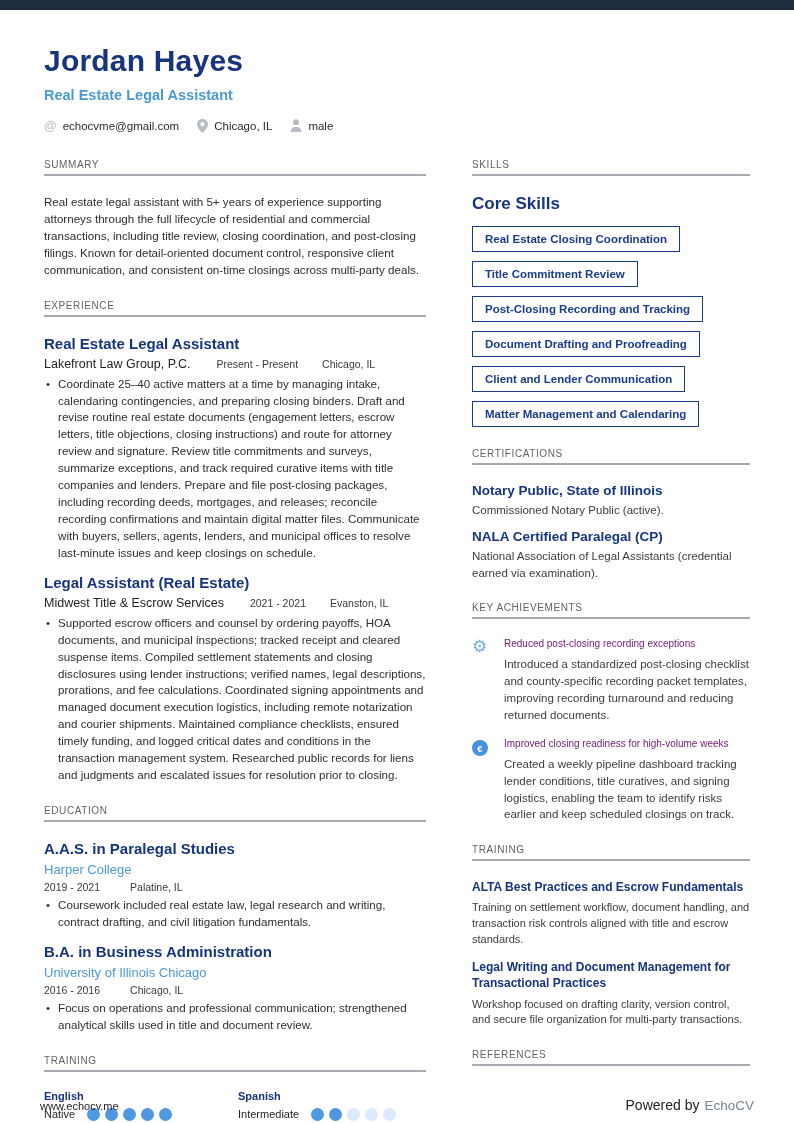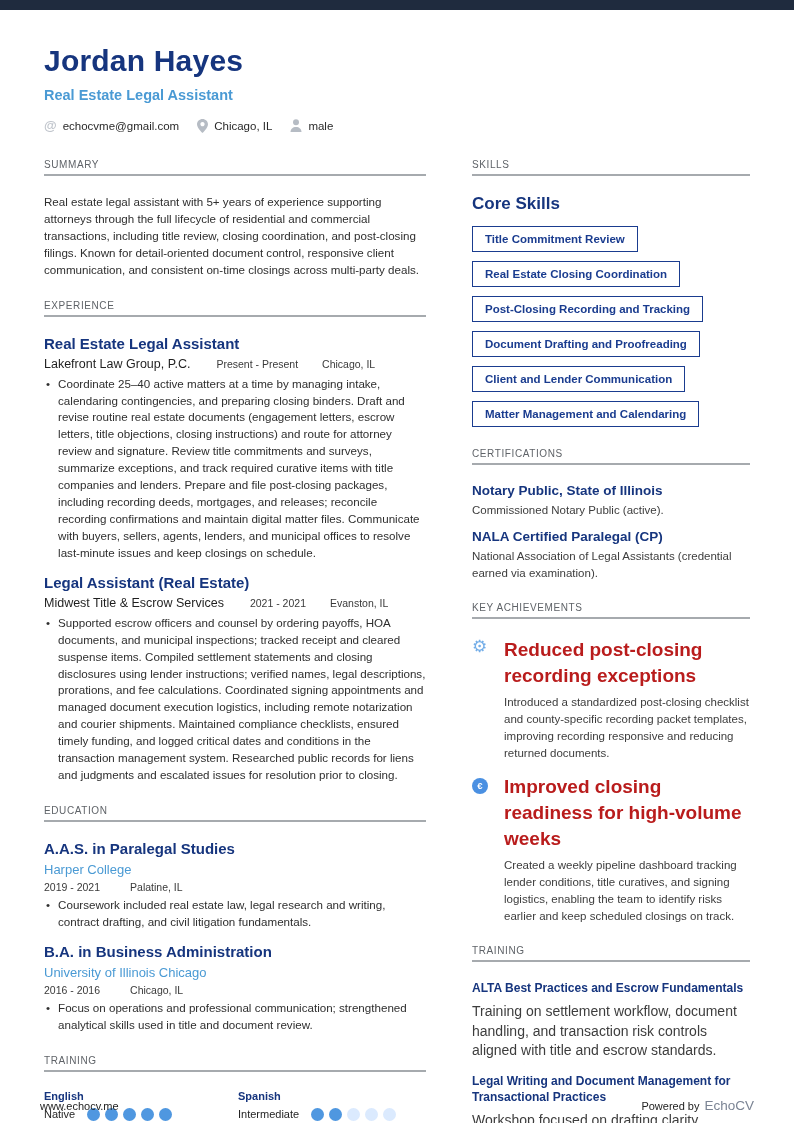--- a/index.html
+++ b/index.html
@@ -78,35 +78,35 @@
 
   .ach { display: flex; margin-bottom: 13px; }
   .ach-icon-col { width: 32px; flex: none; padding-top: 1px; }
   .gear-glyph { font-size: 17px; color: #74aee8; line-height: 1; }
   .euro-badge {
     display: inline-flex; width: 16px; height: 16px; border-radius: 50%;
     background: #4a90e2; color: #ffffff; font-size: 9.5px; font-weight: 700;
     align-items: center; justify-content: center;
   }
   .ach-body { flex: 1; }
-  .ach-title { font-size: 19px; font-weight: 700; color: #b91c1c; line-height: 1.35; margin-bottom: 6px; }
+  .ach-title { font-size: 10px; font-weight: 400; color: #701a75; line-height: 1.35; margin-bottom: 6px; }
   .ach-desc { font-size: 11.5px; line-height: 1.46; color: #3d3d3d; }
 
   .train { margin-bottom: 12px; }
   .train-title { font-size: 12px; font-weight: 700; color: #16357e; line-height: 1.35; margin-bottom: 5px; }
-  .train-desc { font-size: 14px; line-height: 1.42; color: #3d3d3d; }
+  .train-desc { font-size: 11px; line-height: 1.42; color: #3d3d3d; }
 
   
   .footer {
     position: absolute; left: 40px; right: 40px; bottom: 10px;
     display: flex; justify-content: space-between; align-items: baseline;
   }
   .footer-url { font-size: 11px; color: #222222; }
   .powered { display: flex; align-items: baseline; gap: 5px; }
-  .powered-by { font-size: 11px; color: #222222; text-align: center; }
+  .powered-by { font-size: 14px; color: #222222; text-align: center; }
   .brand { font-size: 13.5px; color: #7b8494; font-weight: 500; }
 </style>
 </head>
 <body>
 
 <div class="page">
   <div class="topbar"></div>
 
   <div class="inner">
 
@@ -250,22 +250,22 @@
         </div>
       </div>
 
       <div class="col-right">
 
         <div class="section first">
           <div class="sec-head">
               <div class="sec-label">SKILLS</div>
             </div>
           <div class="rc-heading">Core Skills</div>
+          <div class="chip">Real Estate Closing Coordination</div>
           <div class="chip">Title Commitment Review</div>
-          <div class="chip">Real Estate Closing Coordination</div>
           <div class="chip">Post-Closing Recording and Tracking</div>
           <div class="chip">Document Drafting and Proofreading</div>
           <div class="chip">Client and Lender Communication</div>
           <div class="chip">Matter Management and Calendaring</div>
         </div>
 
         <div class="section">
           <div class="sec-head">
               <div class="sec-label">CERTIFICATIONS</div>
             </div>
@@ -280,21 +280,21 @@
         </div>
 
         <div class="section">
           <div class="sec-head">
               <div class="sec-label">KEY ACHIEVEMENTS</div>
             </div>
           <div class="ach">
             <div class="ach-icon-col"><span class="gear-glyph">⚙</span></div>
             <div class="ach-body">
               <div class="ach-title">Reduced post-closing recording exceptions</div>
-              <div class="ach-desc">Introduced a standardized post-closing checklist and county-specific recording packet templates, improving recording responsive and reducing returned documents.</div>
+              <div class="ach-desc">Introduced a standardized post-closing checklist and county-specific recording packet templates, improving recording turnaround and reducing returned documents.</div>
             </div>
           </div>
           <div class="ach">
             <div class="ach-icon-col"><span class="euro-badge">€</span></div>
             <div class="ach-body">
               <div class="ach-title">Improved closing readiness for high-volume weeks</div>
               <div class="ach-desc">Created a weekly pipeline dashboard tracking lender conditions, title curatives, and signing logistics, enabling the team to identify risks earlier and keep scheduled closings on track.</div>
             </div>
           </div>
         </div>

